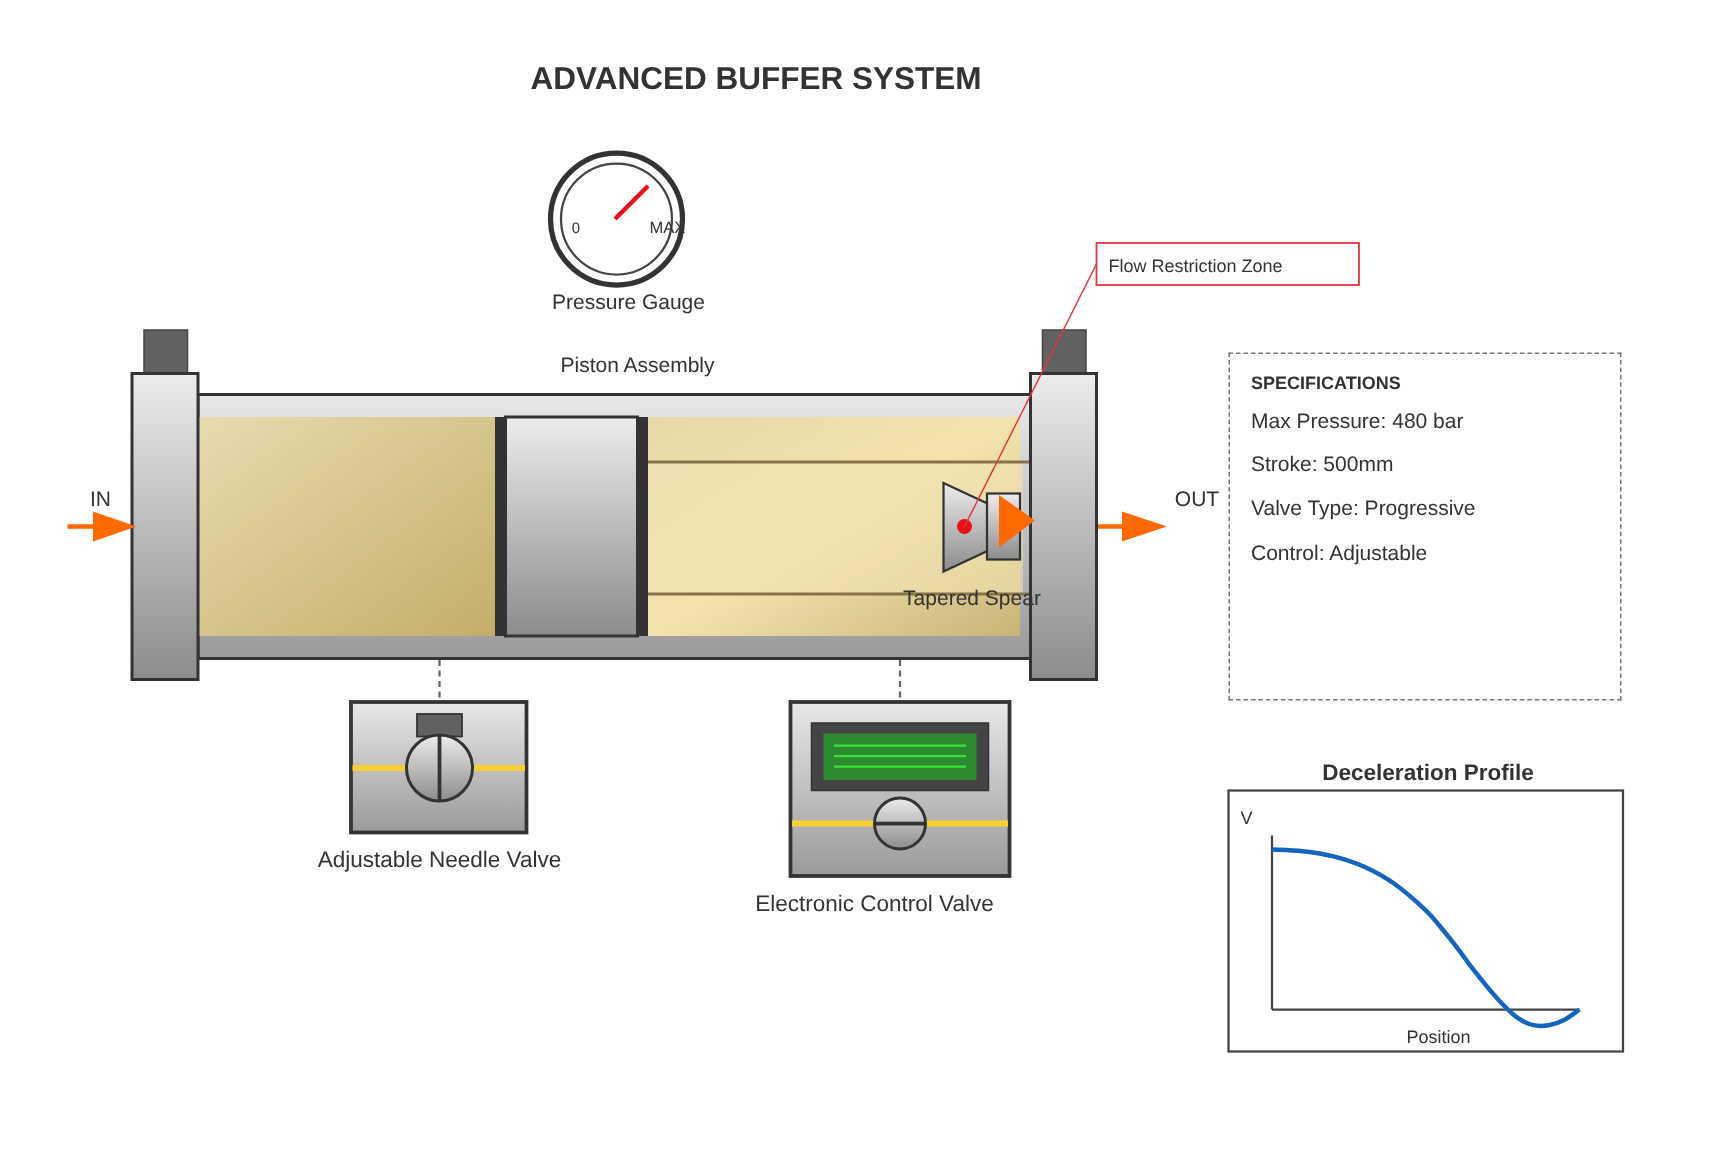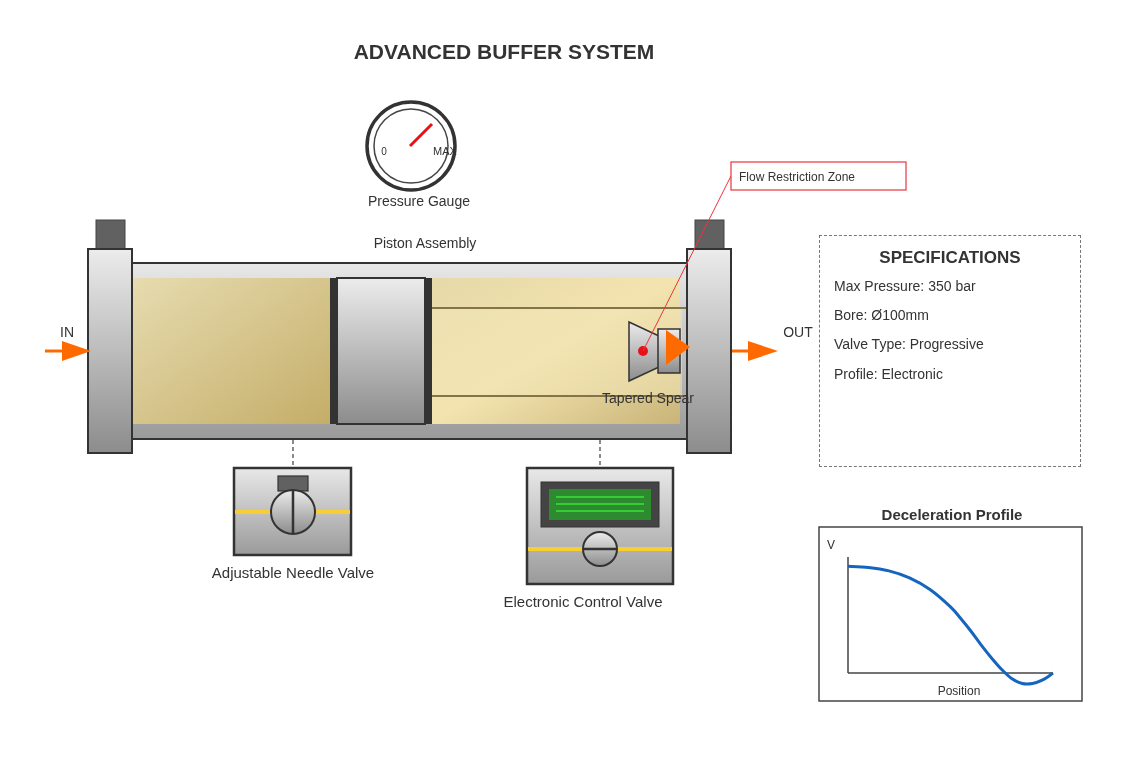--- a/index.html
+++ b/index.html
@@ -2,21 +2,21 @@
 <html><head>
 <meta charset="utf-8">
 <style>
   html, body { margin: 0; padding: 0; background: #ffffff; }
   body { width: 1143px; height: 768px; position: relative; overflow: hidden;
          font-family: "Liberation Sans", sans-serif; color: #333; }
   svg text { font-family: "Liberation Sans", sans-serif; }
   #diagram { position: absolute; left: 0; top: 0; }
   .spec-box { position: absolute; left: 819px; top: 235px; width: 262px; height: 232px;
               border: 1.5px dashed #777; box-sizing: border-box; padding: 12px 14px; }
-  .spec-title { font-weight: bold; font-size: 17px; color: #333; margin: 0 0 9px 0; text-align: center; }
+  .spec-title { font-weight: bold; font-size: 12px; color: #333; margin: 0 0 9px 0; }
   .spec-item { font-size: 14px; color: #333; margin: 0; height: 29.2px; line-height: 18px; }
 </style>
 </head>
 <body>
 
 <svg id="diagram" width="1143" height="768" viewBox="0 0 1143 768">
   <defs>
     <linearGradient id="metalV" x1="0" y1="0" x2="0" y2="1">
       <stop offset="0" stop-color="#ececec"></stop>
       <stop offset="1" stop-color="#8c8c8c"></stop>
@@ -134,17 +134,17 @@
     <line x1="848" y1="557" x2="848" y2="673" stroke="#444" stroke-width="1.5"></line>
     <line x1="848" y1="673" x2="1053" y2="673" stroke="#444" stroke-width="1.5"></line>
     <text x="831" y="549" font-size="12" fill="#333" text-anchor="middle">V</text>
     <text x="959" y="695" font-size="12" fill="#333" text-anchor="middle">Position</text>
     <path id="velocity-line" fill="none" stroke-width="3" d="M848,566.28 C851.4166666666666,566.4733333333334 861.6666666666666,566.6666666666667 868.5,567.44 C875.3333333333334,568.2133333333334 882.1666666666666,569.18 889,570.92 C895.8333333333334,572.66 902.6666666666666,574.7866666666666 909.5,577.88 C916.3333333333334,580.9733333333334 923.1666666666666,584.6466666666666 930,589.48 C936.8333333333334,594.3133333333334 945.375,602.0466666666666 950.5,606.88 C955.625,611.7133333333334 957.3333333333334,614.4200000000001 960.75,618.48 C964.1666666666666,622.54 967.5833333333334,626.7933333333333 971,631.24 C974.4166666666666,635.6866666666667 977.8333333333334,640.7133333333334 981.25,645.16 C984.6666666666666,649.6066666666666 988.0833333333334,653.8599999999999 991.5,657.92 C994.9166666666666,661.98 998.3333333333334,666.04 1001.75,669.52 C1005.1666666666666,673 1008.5833333333334,676.4799999999999 1012,678.8 C1015.4166666666666,681.12 1018.8333333333334,682.6666666666667 1022.25,683.44 C1025.6666666666667,684.2133333333334 1029.0833333333333,684.0200000000001 1032.5,683.44 C1035.9166666666667,682.86 1039.3333333333333,681.7 1042.75,679.96 C1046.1666666666667,678.22 1051.2916666666667,674.16 1053,673" stroke="#1565c0"></path>
   </g>
 </svg>
 
 <div class="spec-box">
   <div class="spec-title">SPECIFICATIONS</div>
-  <div class="spec-item">Max Pressure: 350 bar</div>
-  <div class="spec-item">Bore: Ø100mm</div>
+  <div class="spec-item">Max Pressure: 480 bar</div>
+  <div class="spec-item">Stroke: 500mm</div>
   <div class="spec-item">Valve Type: Progressive</div>
-  <div class="spec-item">Profile: Electronic</div>
+  <div class="spec-item">Control: Adjustable</div>
 </div>
 
 </body></html>

